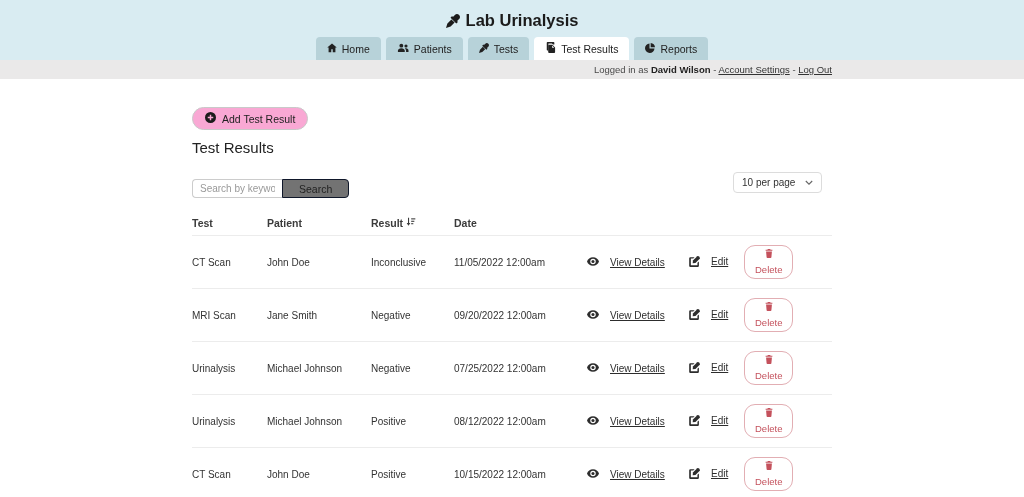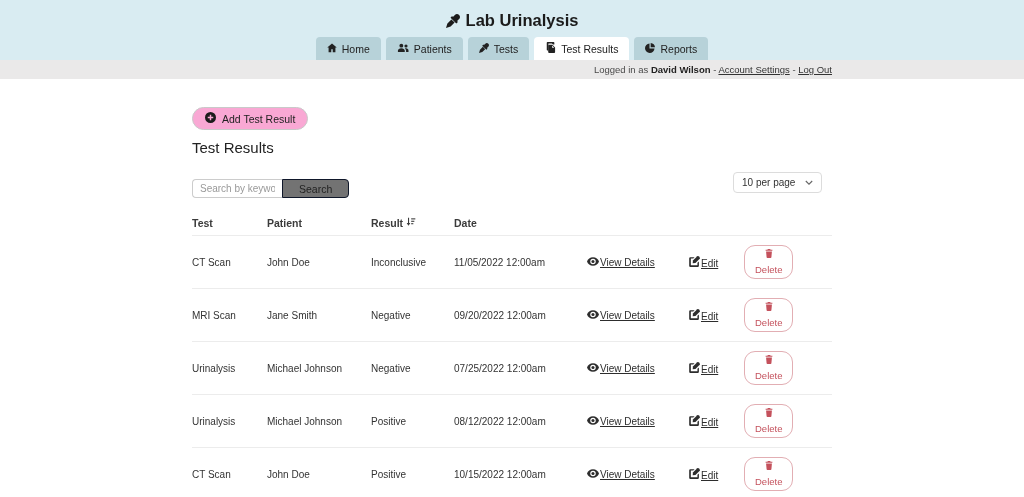--- a/index.html
+++ b/index.html
@@ -34,21 +34,21 @@
   .small-btn { display:inline-flex; align-items:center; gap:4px; padding:3px 8px; background:#e7e7e7; border:none; border-radius:3px; font-size:9.5px; font-family:inherit; color:#222; cursor:pointer; }
   .per-page { position:absolute; top:-6px; right:10px; width:89px; height:21px; background:#fff; border:1px solid #dcdcdc; border-radius:4px; display:flex; align-items:center; justify-content:space-between; padding:0 8px; font-size:10px; color:#333; cursor:pointer; }
 
   
   .table { margin-top:12px; }
   .trow { display:grid; grid-template-columns:75px 104px 83px 133px 102px 55px 1fr; align-items:center; }
   .thead { padding:7px 0 6px; font-size:10.5px; font-weight:bold; color:#3b3b3b; }
   .thead .hcell { display:flex; align-items:center; gap:3px; cursor:pointer; }
   .tbody .trow { border-top:1px solid #ececec; padding:9px 0; font-size:10px; color:#333; min-height:31px; }
   .tbody .trow:last-child { border-bottom:1px solid #ececec; }
-  .action { display:flex; align-items:flex-end; gap:1px; }
+  .action { display:flex; align-items:flex-start; gap:11px; }
   .action a { color:#2d2d2d; text-decoration:underline; cursor:pointer; }
   .delete-btn { display:inline-flex; align-items:center; gap:4px; padding:3px 10px; background:#fff; border:1px solid #e2aeb3; border-radius:11px; font-size:9.5px; font-family:inherit; color:#c4515c; cursor:pointer;flex-direction:column; }
 
   .footer { margin-top:29px; font-size:10px; }
   .footer a { color:#3a3a3a; font-style:italic; text-decoration:underline; cursor:pointer; }
 </style>
 </head>
 <body>
 
 <div class="app-header">

